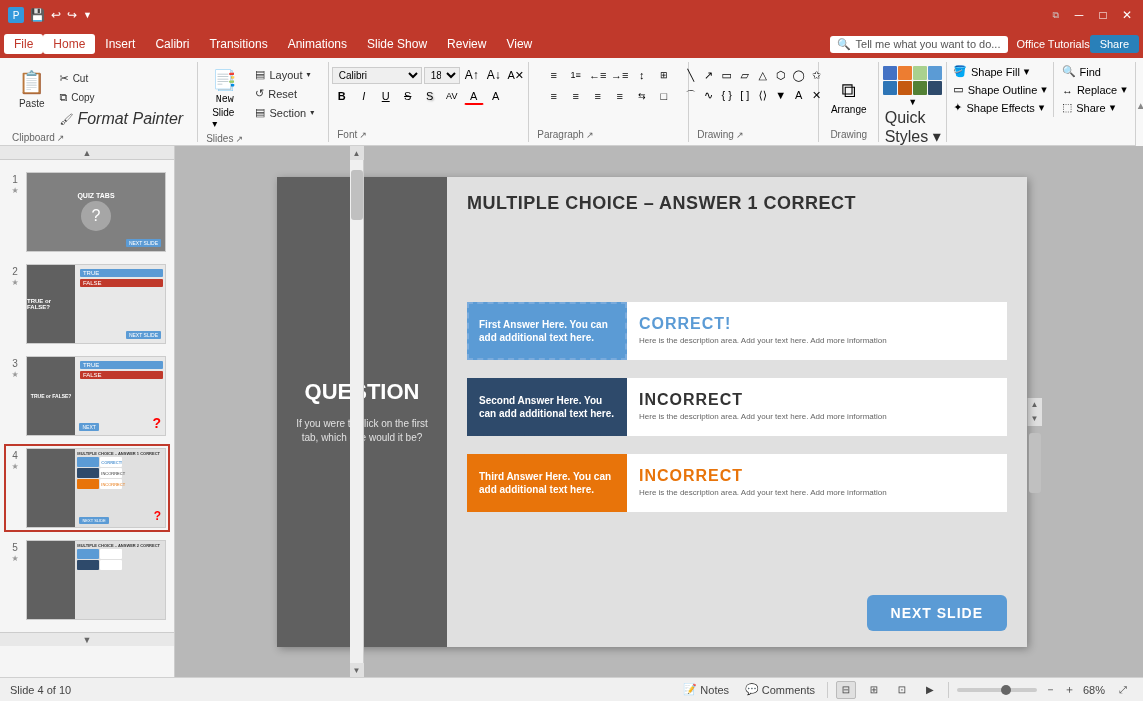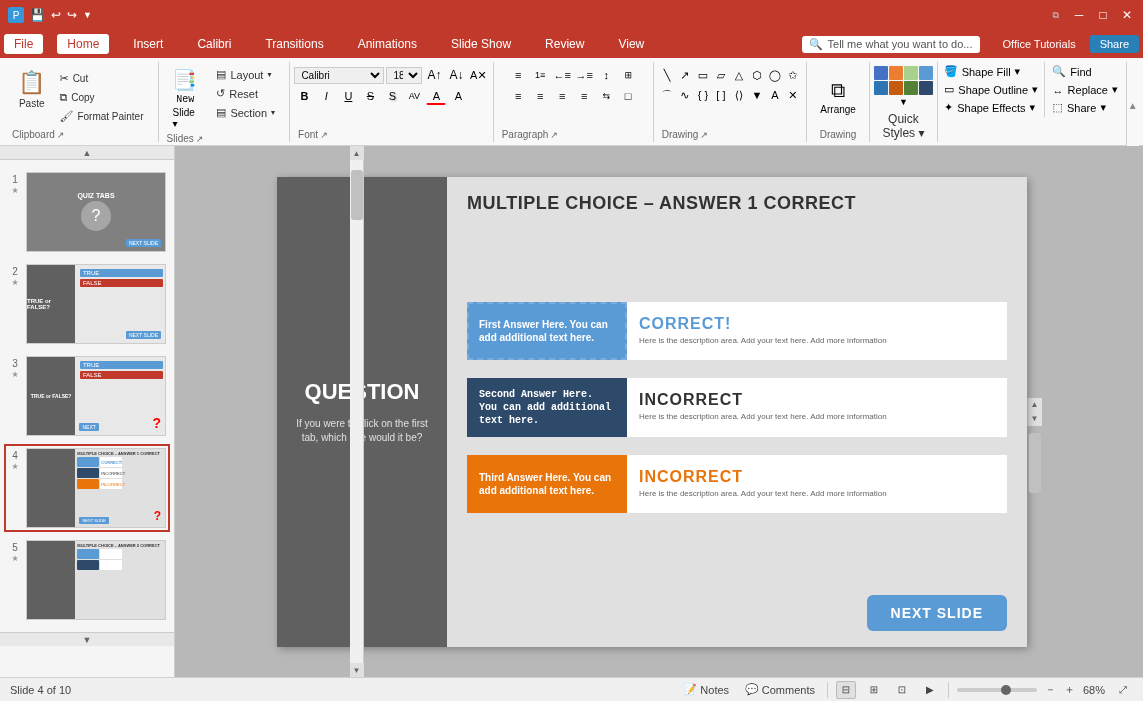--- a/index.html
+++ b/index.html
@@ -21,21 +21,21 @@
     .title-bar-btn { width: 16px; height: 16px; display: flex; align-items: center; justify-content: center; cursor: pointer; font-size: 12px; color: white; }
     .title-icon { width: 16px; height: 16px; background: #3498db; display: flex; align-items: center; justify-content: center; font-size: 10px; color: white; border-radius: 2px; }
 
     
     .menu-bar {
       height: 28px;
       background: #c0392b;
       display: flex;
       align-items: center;
       padding: 0 4px;
-      gap: 14px;
+      gap: 0;
     }
     .menu-item {
       padding: 3px 10px;
       color: white;
       font-size: 12px;
       cursor: pointer;
       border-radius: 3px;
     }
     .menu-item.active { background: white; color: #c0392b; }
     .menu-search {
@@ -308,21 +308,20 @@
       justify-content: center;
       line-height: 1.3;
     }
     .answer-box.orange {
       background: #e8740a;
       border-color: #e8740a;
     }
     .answer-box.dark-blue {
       background: #2e4a6b;
       border-color: #2e4a6b;
-      font-family: Liberation Mono, monospace;
     }
     .result-box {
       flex: 1;
       background: white;
       padding: 8px 12px;
       display: flex;
       flex-direction: column;
       justify-content: center;
     }
     .result-label {
@@ -592,21 +591,21 @@
         <div class="ribbon-btn-sm">
           <span>✂</span>
             <span style="font-size:10px;">Cut</span>
         </div>
         <div class="ribbon-btn-sm">
           <span>⧉</span>
             <span style="font-size:10px;">Copy</span>
         </div>
         <div class="ribbon-btn-sm">
           <span>🖌</span>
-            <span style="font-size:10px;">Format Painter</span>
+            <span style="font-size:16px;font-style:italic;">Format Painter</span>
         </div>
       </div>
     </div>
     <div class="ribbon-group-label" style="display:flex;align-items:center;gap:2px;width:100%;">
       <span>Clipboard</span>
       <span style="font-size:9px;cursor:pointer;">↗</span>
     </div>
   </div>
 
   <div class="ribbon-group slides-group">
@@ -742,21 +741,21 @@
         <div class="qs-cell" style="background:#5b9bd5;"></div>
         <div class="qs-cell" style="background:#2e75b6;"></div>
         <div class="qs-cell" style="background:#c55a11;"></div>
         <div class="qs-cell" style="background:#538135;"></div>
         <div class="qs-cell" style="background:#2e4a6b;"></div>
       </div>
       <div style="display:flex;justify-content:flex-end;">
         <span style="font-size:9px;cursor:pointer;">▼</span>
       </div>
     </div>
-    <div style="font-size:12px;color:#333;cursor:pointer;text-align:center;">Quick<br>Styles ▾</div>
+    <div style="font-size:16px;color:#333;cursor:pointer;text-align:left;">Quick<br>Styles ▾</div>
   </div>
 
   <div class="shape-cmds">
     <div class="shape-cmd-row">
       <span style="color:#2980b9;">🪣</span>
       <span>Shape Fill</span>
       <span>▾</span>
     </div>
     <div class="shape-cmd-row">
       <span>▭</span>

